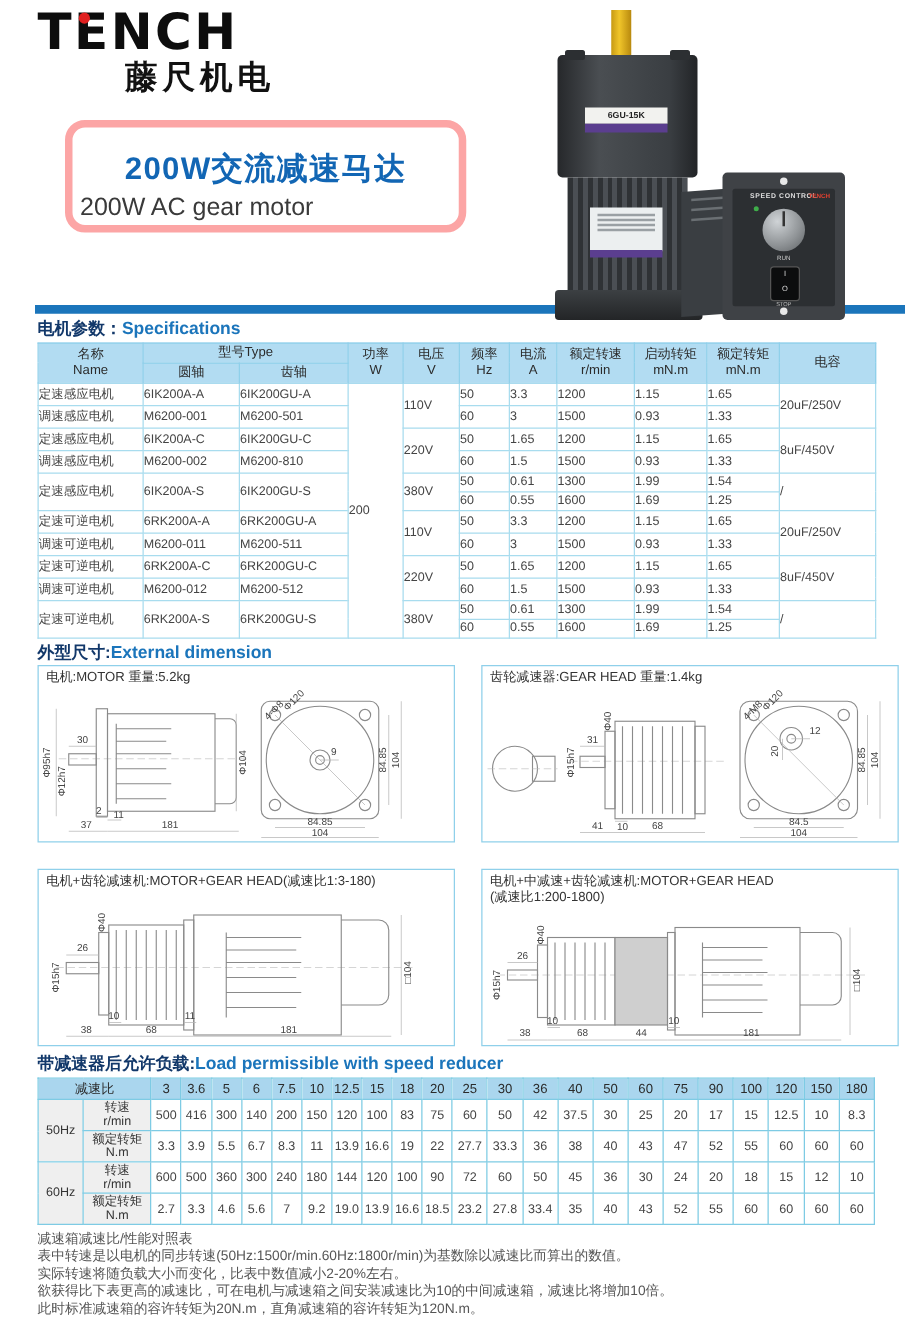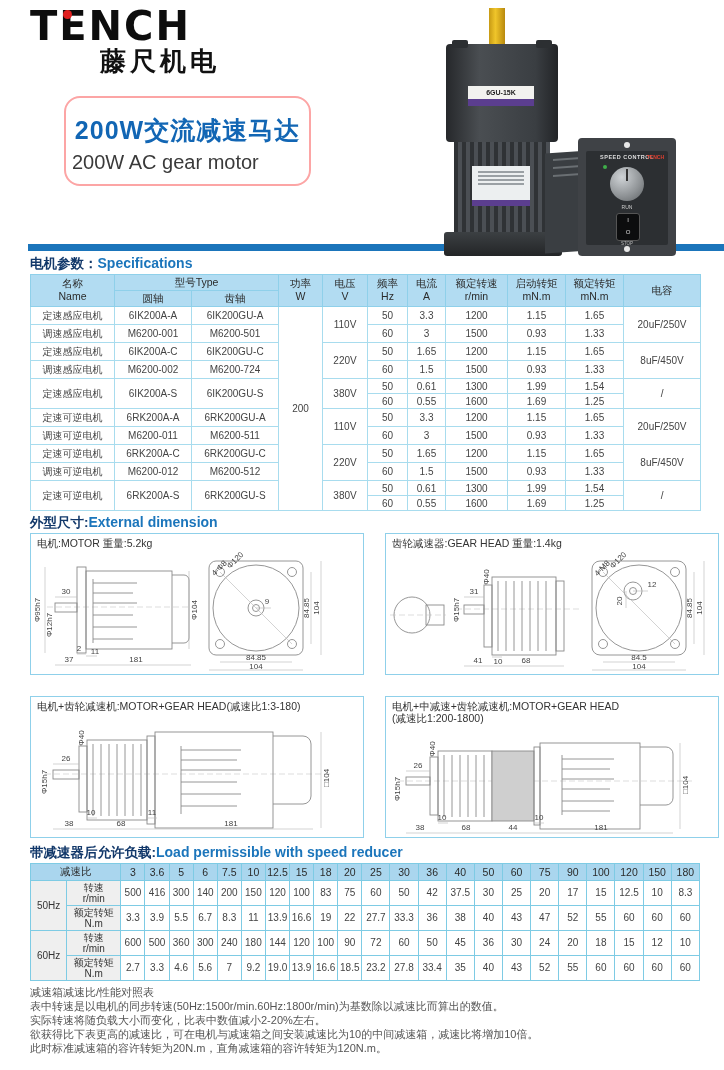--- a/index.html
+++ b/index.html
@@ -4,22 +4,22 @@
 <style>
   html,body{margin:0;padding:0}
   body{width:724px;height:1070px;position:relative;background:#fff;overflow:hidden;
        font-family:"Liberation Sans",sans-serif;color:#333}
   
   .logo{position:absolute;left:30px;top:6px}
   .logo-en{font-family:"DejaVu Sans",sans-serif;font-size:40px;font-weight:900;
            letter-spacing:2px;color:#0d0d0d;line-height:1}
   .logo-dot{position:absolute;left:33px;top:4px;width:9px;height:9px;border-radius:50%;background:#e02020}
   .logo-cn{font-size:26px;font-weight:bold;color:#111;letter-spacing:4px;margin:-2px 0 0 70px}
-  .title-box{position:absolute;left:64px;top:96px;width:247px;height:90px;
-             border:2px solid #fca5a5;border-radius:16px;box-sizing:border-box}
+  .title-box{position:absolute;left:52px;top:96px;width:321px;height:90px;
+             border:6px solid #fca5a5;border-radius:16px;box-sizing:border-box}
   .title-cn{color:#1266b4;font-size:25px;font-weight:bold;text-align:center;margin-top:16px;letter-spacing:1px}
   .title-en{color:#3a3a3a;font-size:20px;margin:4px 0 0 6px}
   .blue-bar{position:absolute;left:28px;top:244px;width:696px;height:7px;background:#1b75bb}
 
   
   .photo-motor{position:absolute;left:440px;top:8px;width:126px;height:250px;z-index:5}
   .m-shaft{position:absolute;left:49px;top:0;width:16px;height:44px;
            background:linear-gradient(90deg,#c79a14,#f0c52a 40%,#b8890e)}
   .m-gearbox{position:absolute;left:6px;top:36px;width:112px;height:98px;border-radius:4px;
              background:linear-gradient(90deg,#26282b,#4a4e52 30%,#3a3e42 80%,#222427)}
@@ -52,21 +52,21 @@
   .c-switch{position:absolute;left:30px;top:62px;width:22px;height:26px;background:#0c0d0e;
             border:1px solid #555;border-radius:3px;color:#ddd;font-size:6px;text-align:center;line-height:12px}
   .c-stop{position:absolute;top:90px;width:100%;text-align:center;font-size:4.5px;color:#bbb}
 
   
   .content{position:absolute;left:30px;top:252px;width:670px}
   .sec-title{margin:2px 0 2px 0;line-height:1.1}
   .sec-title .zh{color:#12386a;font-weight:bold;font-size:13.5px}
   .sec-title .en{color:#1b75bb;font-size:14px;font-weight:600}
 
-  table.spec{border-collapse:collapse;width:670px;table-layout:fixed;text-align:center;
+  table.spec{border-collapse:collapse;width:670px;table-layout:fixed;
              font-size:10px;color:#444}
   table.spec th{background:#b2dcf2;font-weight:normal;color:#2b2b2b;border:1px solid #8fd0ea;
                 padding:1px 0;font-size:10.5px;line-height:1.25}
   table.spec td{border:1px solid #a8dcee;padding:1.5px 0;background:#fff;overflow:hidden;white-space:nowrap}
   .spec-note{font-size:10.5px;color:#555;margin:3px 0 4px 0}
 
   .panels{display:grid;grid-template-columns:334px 334px;gap:21px;margin-top:1px}
   .panel{border:1px solid #8fd0ea;height:142px;position:relative;box-sizing:border-box;background:#fff}
   .panel-title{font-size:10.5px;color:#333;padding:3px 0 0 6px;line-height:1.18}
   svg.draw{display:block}
@@ -239,21 +239,21 @@
         <td>50</td>
         <td>1.65</td>
         <td>1200</td>
         <td>1.15</td>
         <td>1.65</td>
         <td rowspan="2">8uF/450V</td>
       </tr>
       <tr>
         <td>调速感应电机</td>
         <td>M6200-002</td>
-        <td>M6200-724</td>
+        <td>M6200-810</td>
         <td>60</td>
         <td>1.5</td>
         <td>1500</td>
         <td>0.93</td>
         <td>1.33</td>
       </tr>
       <tr>
         <td rowspan="2">定速感应电机</td>
         <td rowspan="2">6IK200A-S</td>
         <td rowspan="2">6IK200GU-S</td>

